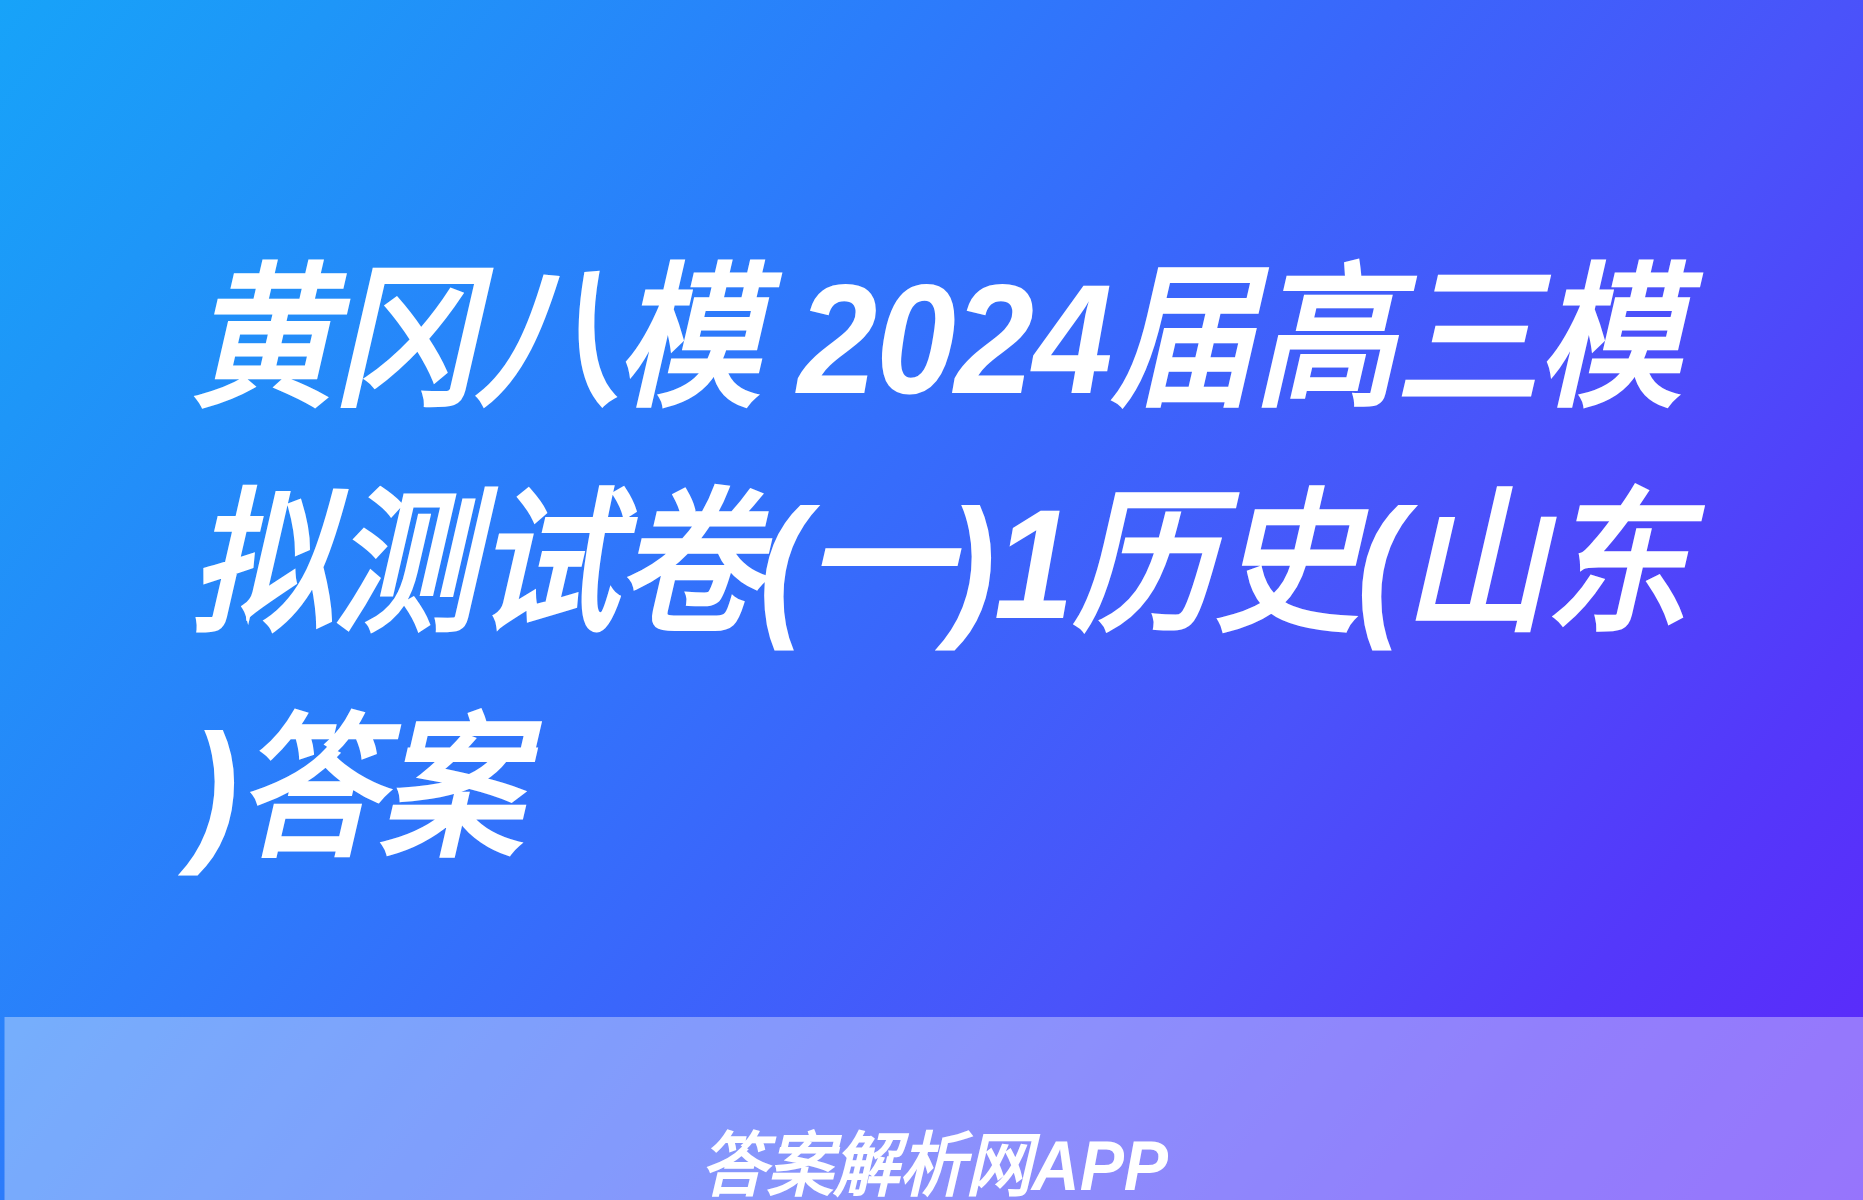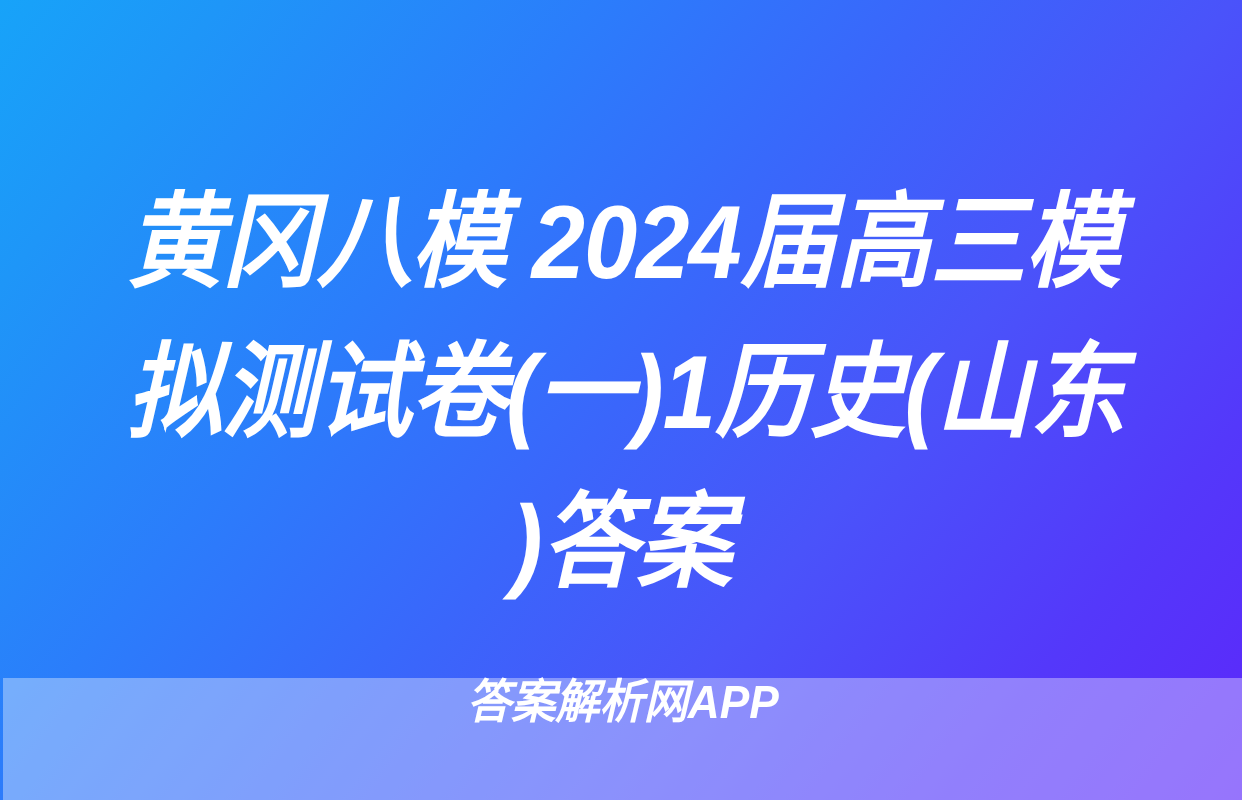--- a/index.html
+++ b/index.html
@@ -24,24 +24,23 @@
         #4A53FA 66%,
         #5438FA 84%,
         #5C27FA 100%);
   }
 
   
   .title-block {
     position: absolute;
     left: 0;
     right: 0;
-    top: 168px;
+    top: 152px;
     padding: 0 84px;
     box-sizing: border-box;
-    text-align: center;
   }
 
   .title-line {
     display: block;
     color: #ffffff;
     font-size: 104px;
     line-height: 150px;
     font-weight: 700;
     font-style: italic;
     letter-spacing: -1px;
@@ -53,21 +52,21 @@
 
   
   .footer-band {
     position: absolute;
     left: 3px;
     right: 0;
     top: 678px;
     height: 122px;
     background: rgba(255, 255, 255, 0.36);
     display: flex;
-    align-items: flex-start;
+    align-items: flex-end;
     justify-content: center;
   }
 
   .footer-watermark {
     color: #ffffff;
     font-size: 47px;
     font-weight: 700;
     font-style: italic;
     letter-spacing: 0px;
     transform: scaleX(0.94);

